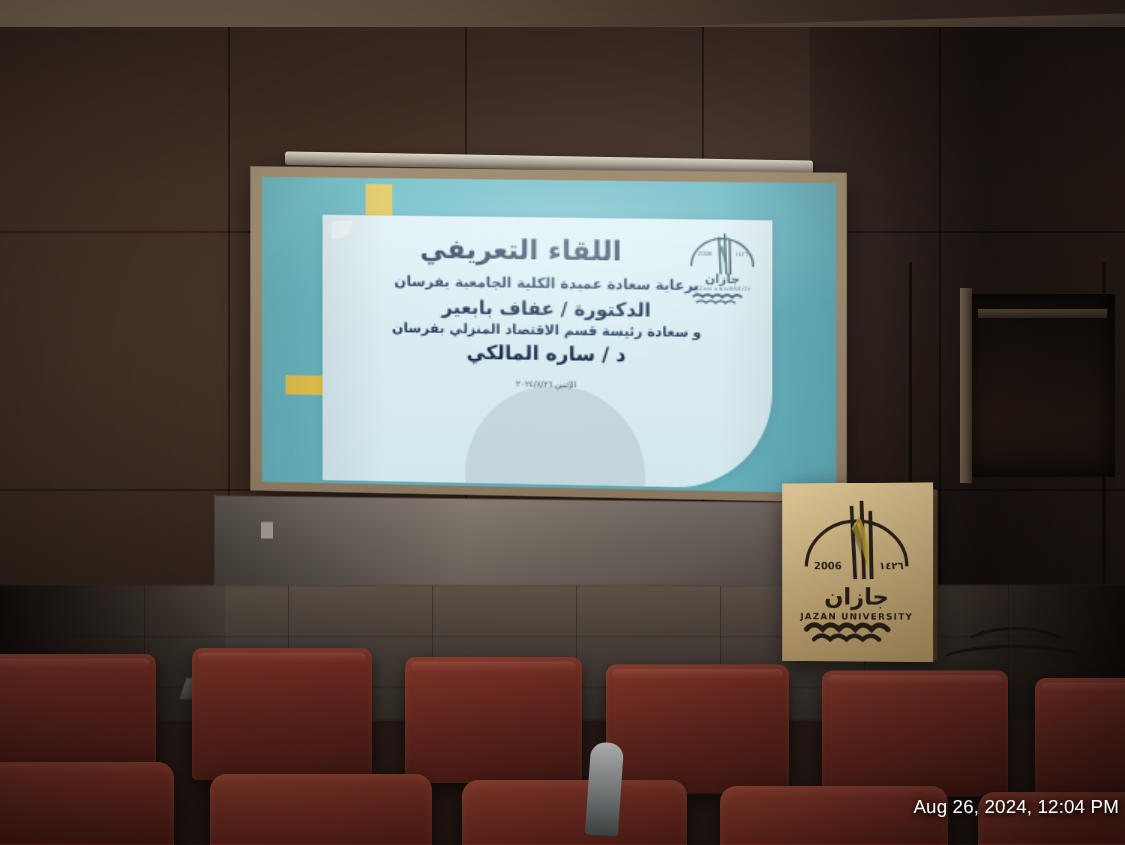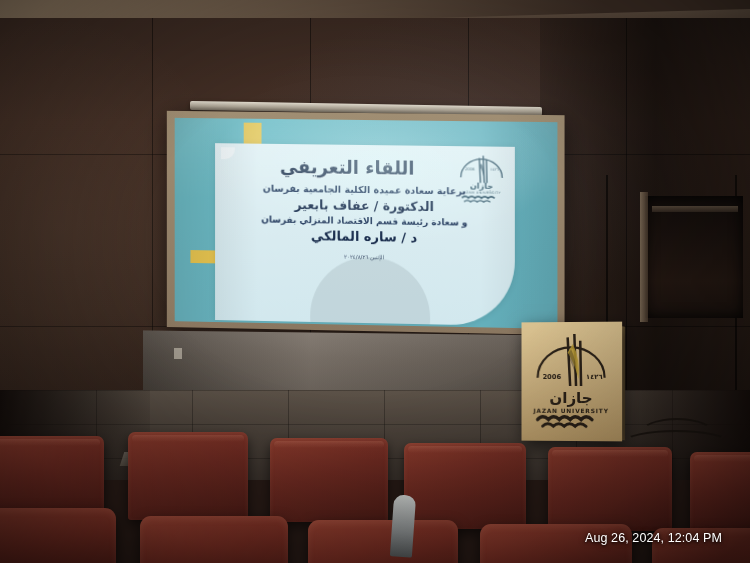--- a/index.html
+++ b/index.html
@@ -241,21 +241,21 @@
     position:absolute;border:2px solid #1a1410;border-color:#1a1410 transparent transparent transparent;
     border-radius:50%;opacity:.9;
   }
   .vignette{
     position:absolute;inset:0;pointer-events:none;
     background:radial-gradient(ellipse 560px 420px at 48% 42%,transparent 38%,rgba(0,0,0,.30) 78%,rgba(0,0,0,.58) 100%);
   }
 
   
   .timestamp{
-    position:absolute;right:28px;bottom:18px;
+    position:absolute;right:4px;bottom:18px;
     color:#fff;font-size:12.5px;
     font-family:"Liberation Sans",sans-serif;
     text-shadow:0 1px 3px rgba(0,0,0,.9),0 0 6px rgba(0,0,0,.7);
     letter-spacing:.1px;
     white-space:nowrap;
   }
 </style>
 </head>
 <body>
 

